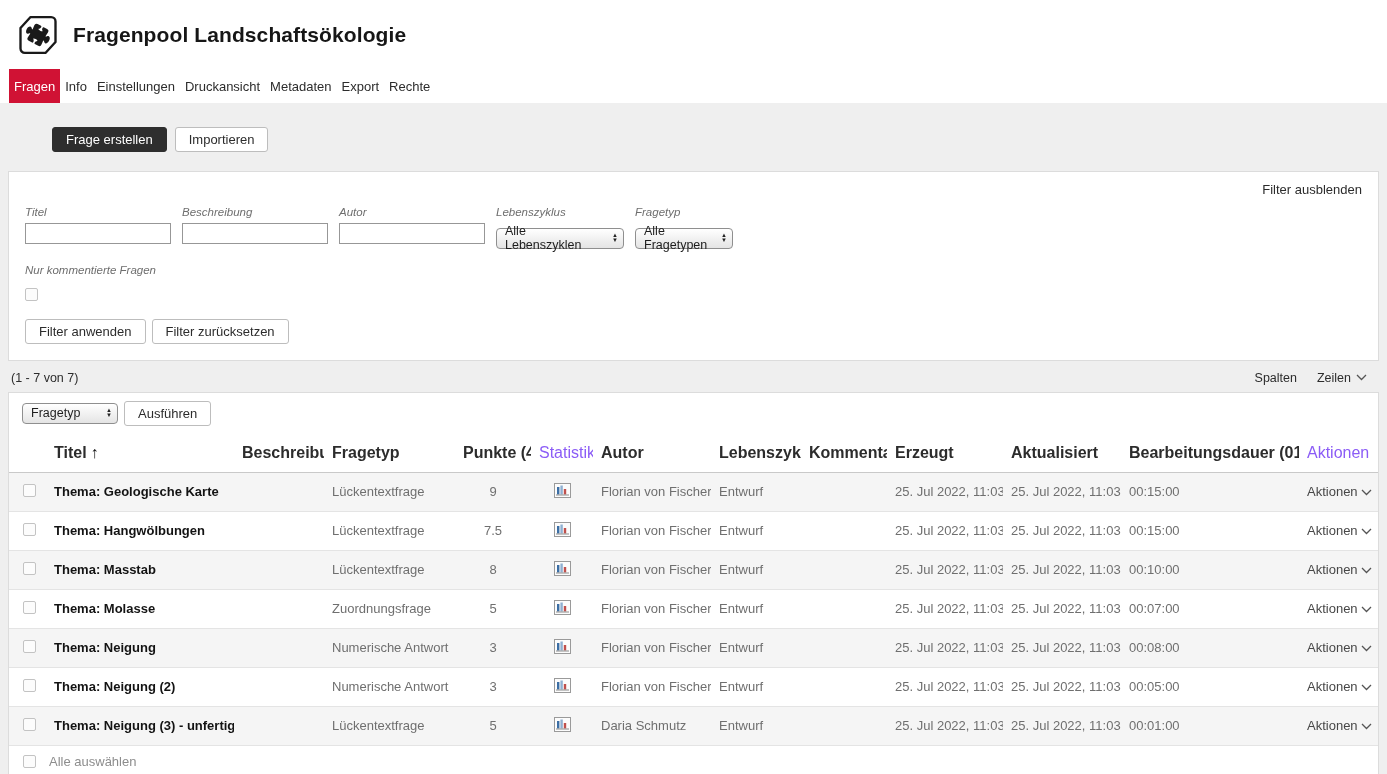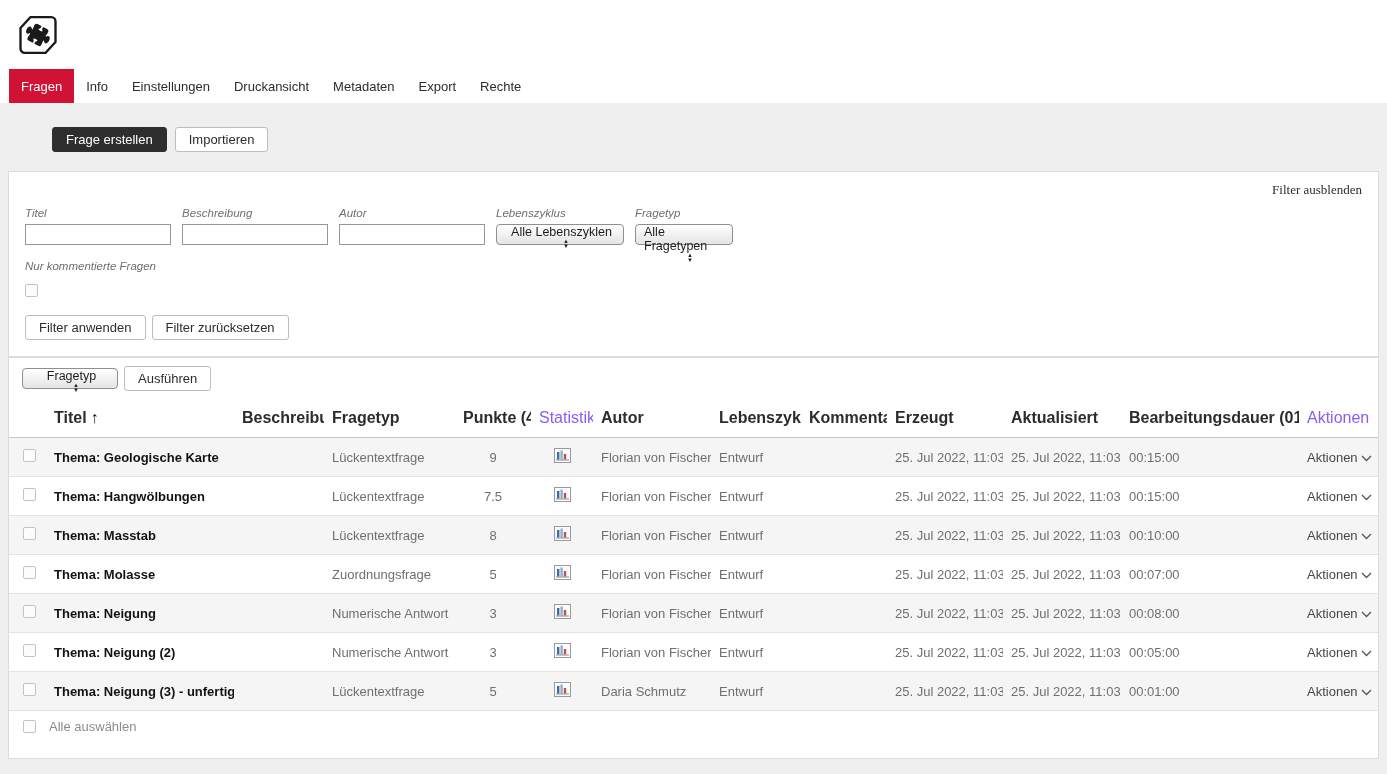--- a/index.html
+++ b/index.html
@@ -9,39 +9,39 @@
     background:#efefef;
     font-family:"Liberation Sans","DejaVu Sans",sans-serif;
     font-size:13px; color:#2c2c2c;
   }
   
   .site-header { background:#fff; padding:14px 17px 13px; display:flex; align-items:center; gap:14px; }
   .logo { width:42px; height:42px; flex:0 0 auto; }
   .page-title { font-size:21px; font-weight:700; color:#161616; margin:0; letter-spacing:.1px; }
   
   .tabbar { background:#fff; display:flex; padding-left:9px; }
-  .tab { padding:10px 12px 9px; font-size:13px; color:#2c2c2c; cursor:pointer; }
+  .tab { padding:10px 5px 9px; font-size:13px; color:#2c2c2c; cursor:pointer; }
   .tab.active { background:var(--accent,#d01234); color:#fff; }
   
   .content { padding:0 8px; }
   .toolbar { margin:24px 0 19px; display:flex; gap:8px;padding-left:44px; }
   .btn { display:inline-flex; align-items:center; padding:4px 13px; font-size:13px;
          border:1px solid #bdbdbd; background:#fff; color:#2c2c2c; border-radius:3px; cursor:pointer;
          font-family:inherit; height:25px; }
   .btn-dark { background:#2e2e2e; border-color:#2e2e2e; color:#fff; }
   
   .filter-card { background:#fff; border:1px solid #dcdcdc; padding:10px 16px 16px; }
   .filter-hide-row { text-align:right; }
-  .filter-hide { font-size:13px; color:#2c2c2c; cursor:pointer;font-family:Liberation Serif, serif; }
+  .filter-hide { font-size:13px; color:#2c2c2c; cursor:pointer; }
   .filter-fields { display:flex; gap:11px; margin-top:9px; }
   .field-label { display:block; font-style:italic; color:#6e6e6e; font-size:11.5px; margin-bottom:5px; }
   .txt { width:146px; height:21px; border:1px solid #979797; padding:1px 5px; font-family:inherit; font-size:12.5px; background:#fff; }
   .select { display:inline-flex; align-items:center; justify-content:space-between;
             border:1px solid #8f8f8f; border-radius:4px; background:linear-gradient(#ffffff,#e4e4e4);
-            height:21px; padding:0 5px 0 8px; font-size:12.5px; cursor:pointer; color:#1d1d1d;flex-direction:column; }
+            height:21px; padding:0 5px 0 8px; font-size:12.5px; cursor:pointer; color:#1d1d1d; }
   .select .arrows { display:flex; flex-direction:column; gap:0; margin-left:9px; }
   .select .arrows span { font-size:6px; line-height:5px; color:#222; }
   .w-lifecycle { width:128px; } .w-qtype { width:98px; } .w-bulk { width:96px; }
   .cb { width:13px; height:13px; border:1px solid #c3c3c3; background:#fcfcfc; display:inline-block; border-radius:2px; flex:0 0 auto; }
   .filter-commented { margin-top:15px; }
   .filter-commented .cb { margin-top:7px; }
   .filter-buttons { margin-top:15px; display:flex; gap:6px; }
   
   .list-meta { display:flex; justify-content:space-between; align-items:center; padding:10px 3px 7px; font-size:12.5px; }
   .list-meta-right { display:flex; gap:20px; align-items:center; padding-right:9px; }
@@ -73,20 +73,21 @@
 
 <header class="site-header">
   <span class="logo">
     <svg viewBox="0 0 48 48" width="42" height="42">
       <path d="M15.5 3.5 H39 a5 5 0 0 1 5 5 V32 L32.5 44.5 H9 a5 5 0 0 1 -5 -5 V16 Z" fill="none" stroke="#1a1a1a" stroke-width="2.7" stroke-linejoin="round"></path>
       <g transform="translate(9.5,9.5) scale(1.8)" fill="#1a1a1a">
         <path transform="rotate(28 8 8)" d="M3.112 3.645A1.5 1.5 0 0 1 4.605 2H7a.5.5 0 0 1 .5.5v.382c0 .696-.497 1.182-.872 1.469a.459.459 0 0 0-.115.118.113.113 0 0 0-.012.025L6.5 4.5v.003l.003.01c.004.01.014.028.036.053a.86.86 0 0 0 .27.194C7.09 4.9 7.51 5 8 5c.492 0 .912-.1 1.19-.24a.86.86 0 0 0 .271-.194.213.213 0 0 0 .039-.063v-.009a.112.112 0 0 0-.012-.025.459.459 0 0 0-.115-.118c-.375-.287-.872-.773-.872-1.469V2.5A.5.5 0 0 1 9 2h2.395a1.5 1.5 0 0 1 1.493 1.645L12.645 6.5h.237c.195 0 .42-.147.675-.48.21-.274.528-.52.943-.52.568 0 .947.447 1.154.862C15.877 6.807 16 7.387 16 8s-.123 1.193-.346 1.638c-.207.415-.586.862-1.154.862-.415 0-.733-.246-.943-.52-.255-.333-.48-.48-.675-.48h-.237l.243 2.855A1.5 1.5 0 0 1 11.395 14H9a.5.5 0 0 1-.5-.5v-.382c0-.696.497-1.182.872-1.469a.459.459 0 0 0 .115-.118.113.113 0 0 0 .012-.025L9.5 11.5v-.003a.214.214 0 0 0-.039-.064.859.859 0 0 0-.27-.193C8.91 11.1 8.49 11 8 11c-.491 0-.912.1-1.19.24a.859.859 0 0 0-.271.194.214.214 0 0 0-.039.063v.003l.001.006a.113.113 0 0 0 .012.025c.016.027.05.068.115.118.375.287.872.773.872 1.469v.382a.5.5 0 0 1-.5.5H4.605a1.5 1.5 0 0 1-1.493-1.645L3.356 9.5h-.238c-.195 0-.42.147-.675.48-.21.274-.528.52-.943.52-.568 0-.947-.447-1.154-.862C.123 9.193 0 8.613 0 8s.123-1.193.346-1.638C.553 5.947.932 5.5 1.5 5.5c.415 0 .733.246.943.52.255.333.48.48.675.48h.238l-.244-2.855Z"></path>
       </g>
     </svg>
   </span>
+  <h1 class="page-title">Fragenpool Landschaftsökologie</h1>
 </header>
 
 <nav class="tabbar">
   <span class="tab active">Fragen</span>
   <span class="tab">Info</span>
   <span class="tab">Einstellungen</span>
   <span class="tab">Druckansicht</span>
   <span class="tab">Metadaten</span>
   <span class="tab">Export</span>
   <span class="tab">Rechte</span>
@@ -140,20 +141,34 @@
     <div class="filter-commented">
       <span class="field-label">Nur kommentierte Fragen</span>
       <span class="cb"></span>
     </div>
     <div class="filter-buttons">
       <button class="btn">Filter anwenden</button>
       <button class="btn">Filter zurücksetzen</button>
     </div>
   </section>
 
+  <div class="list-meta">
+    <span>(1 - 7 von 7)</span>
+    <span class="list-meta-right">
+      <span class="meta-link">Spalten</span>
+      <span class="meta-link">
+        <span>Zeilen</span>
+        <span class="chev">
+          <svg width="11" height="7" viewBox="0 0 11 7">
+              <path d="M1 1l4.5 4.5L10 1" fill="none" stroke="#555" stroke-width="1.3"></path>
+            </svg>
+        </span>
+      </span>
+    </span>
+  </div>
 
   <section class="table-card">
 
     <div class="bulkbar">
       <span class="select w-bulk">
         <span>Fragetyp</span>
         <span class="arrows">
             <span>▲</span>
             <span>▼</span>
           </span>

